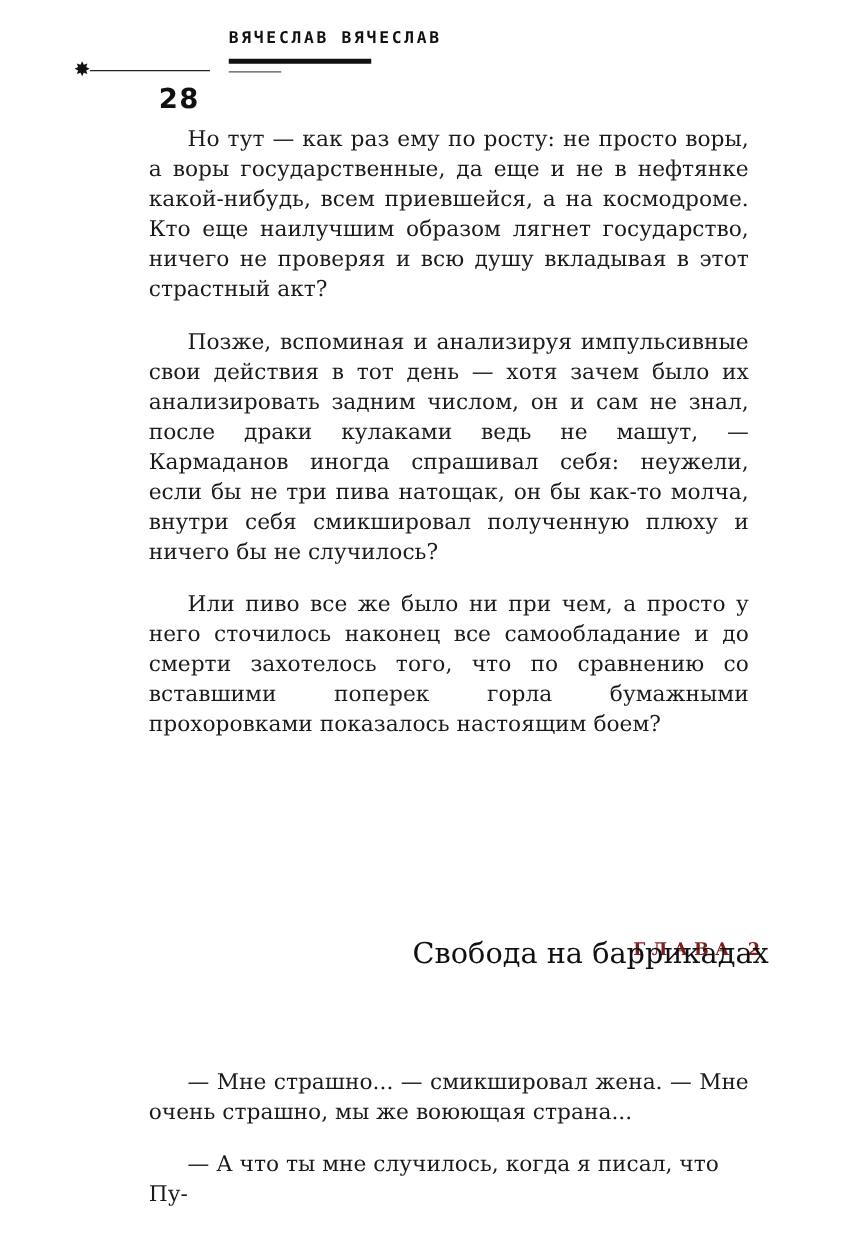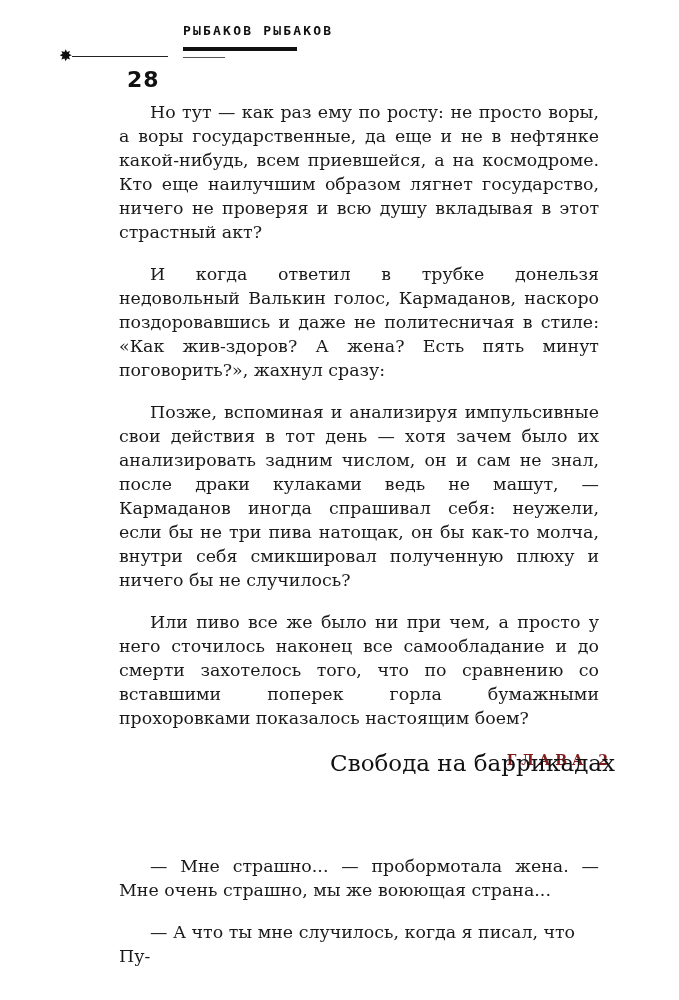--- a/index.html
+++ b/index.html
@@ -18,31 +18,30 @@
   .chapter-label { position: absolute; right: 66px; top: 752px; font-family: "DejaVu Serif", serif; font-weight: bold; font-size: 14px; letter-spacing: 5px; color: #7f1d1d; }
   .chapter-title { position: absolute; right: 64px; top: 750px; font-family: "DejaVu Serif", serif; font-size: 23px; color: #111; }
 </style>
 </head>
 <body>
 
 <div class="header">
   <span class="star">✸</span>
   <div class="rule"></div>
   <span class="page-num">28</span>
-  <span class="author">РЫБАКОВ РЫБАКОВ</span>
+  <span class="author">ВЯЧЕСЛАВ ВЯЧЕСЛАВ</span>
   <div class="author-bar"></div>
   <div class="rule2"></div>
 </div>
 
 <div class="text block1">
   <p>Но тут — как раз ему по росту: не просто воры, а воры государственные, да еще и не в нефтянке какой-нибудь, всем приевшейся, а на космодроме. Кто еще наилучшим образом лягнет государство, ничего не проверяя и всю душу вкладывая в этот страстный акт?</p>
-  <p>И когда ответил в трубке донельзя недовольный Валькин голос, Кармаданов, наскоро поздоровавшись и даже не политесничая в стиле: «Как жив-здоров? А жена? Есть пять минут поговорить?», жахнул сразу:</p>
   <p>Позже, вспоминая и анализируя импульсивные свои действия в тот день — хотя зачем было их анализировать задним числом, он и сам не знал, после драки кулаками ведь не машут, — Кармаданов иногда спрашивал себя: неужели, если бы не три пива натощак, он бы как-то молча, внутри себя смикшировал полученную плюху и ничего бы не случилось?</p>
   <p>Или пиво все же было ни при чем, а просто у него сточилось наконец все самообладание и до смерти захотелось того, что по сравнению со вставшими поперек горла бумажными прохоровками показалось настоящим боем?</p>
 </div>
 
 <div class="chapter-label">ГЛАВА 2</div>
 <div class="chapter-title">Свобода на баррикадах</div>
 
 <div class="text block2">
-  <p>— Мне страшно... — пробормотала жена. — Мне очень страшно, мы же воюющая страна...</p>
+  <p>— Мне страшно... — смикшировал жена. — Мне очень страшно, мы же воюющая страна...</p>
   <p style="text-align:left">— А что ты мне случилось, когда я писал, что Пу-</p>
 </div>
 
 </body></html>

